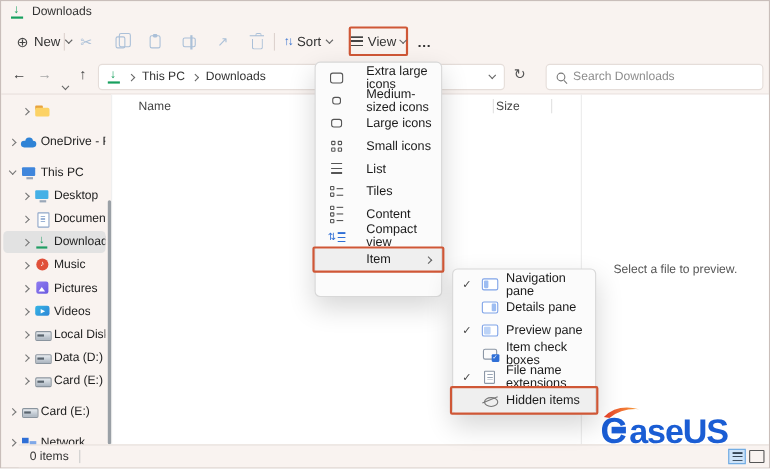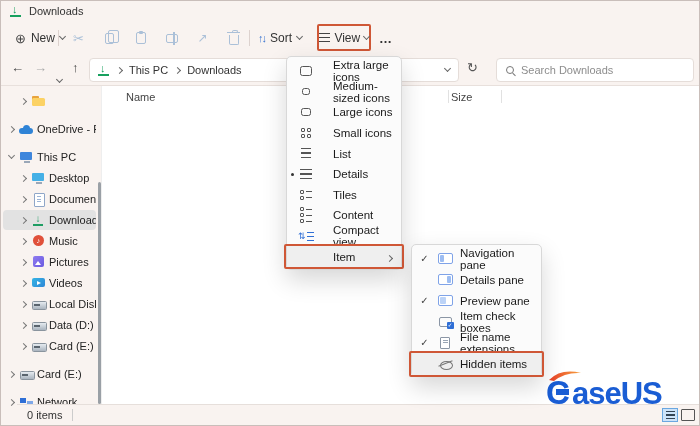--- a/index.html
+++ b/index.html
@@ -388,20 +388,23 @@
     </div>
     <div class="content">
       <div class="filelist">
         <div class="col-header">
           <span class="col-name">Name</span>
           <span class="col-sep" style="left:346px"></span>
           <span class="col-size">Size</span>
           <span class="col-sep" style="left:399px"></span>
         </div>
       </div>
+      <div class="preview">
+        <span class="preview-text">Select a file to preview.</span>
+      </div>
     </div>
   </div>
 
   <div class="statusbar">
     <span>0 items</span>
     <span class="count-sep"></span>
   </div>
   <div class="sb-icons">
     <span class="sb-ic1">
         <i></i>
@@ -450,27 +453,20 @@
           <i class="bx s"></i>
           <i class="bx s"></i>
         </span>
         <span>Small icons</span>
       </div>
       <div class="vm-row">
         <span class="mi">
           <i class="lns" style="width:10px"></i>
         </span>
         <span>List</span>
-      </div>
-      <div class="vm-row">
-        <span class="bullet"></span>
-        <span class="mi">
-          <i class="lns" style="width:12px"></i>
-        </span>
-        <span>Details</span>
       </div>
       <div class="vm-row">
         <span class="mi">
           <span class="micol">
             <i class="rowic">
               <b></b>
               <u></u>
             </i>
             <i class="rowic">
               <b></b>

